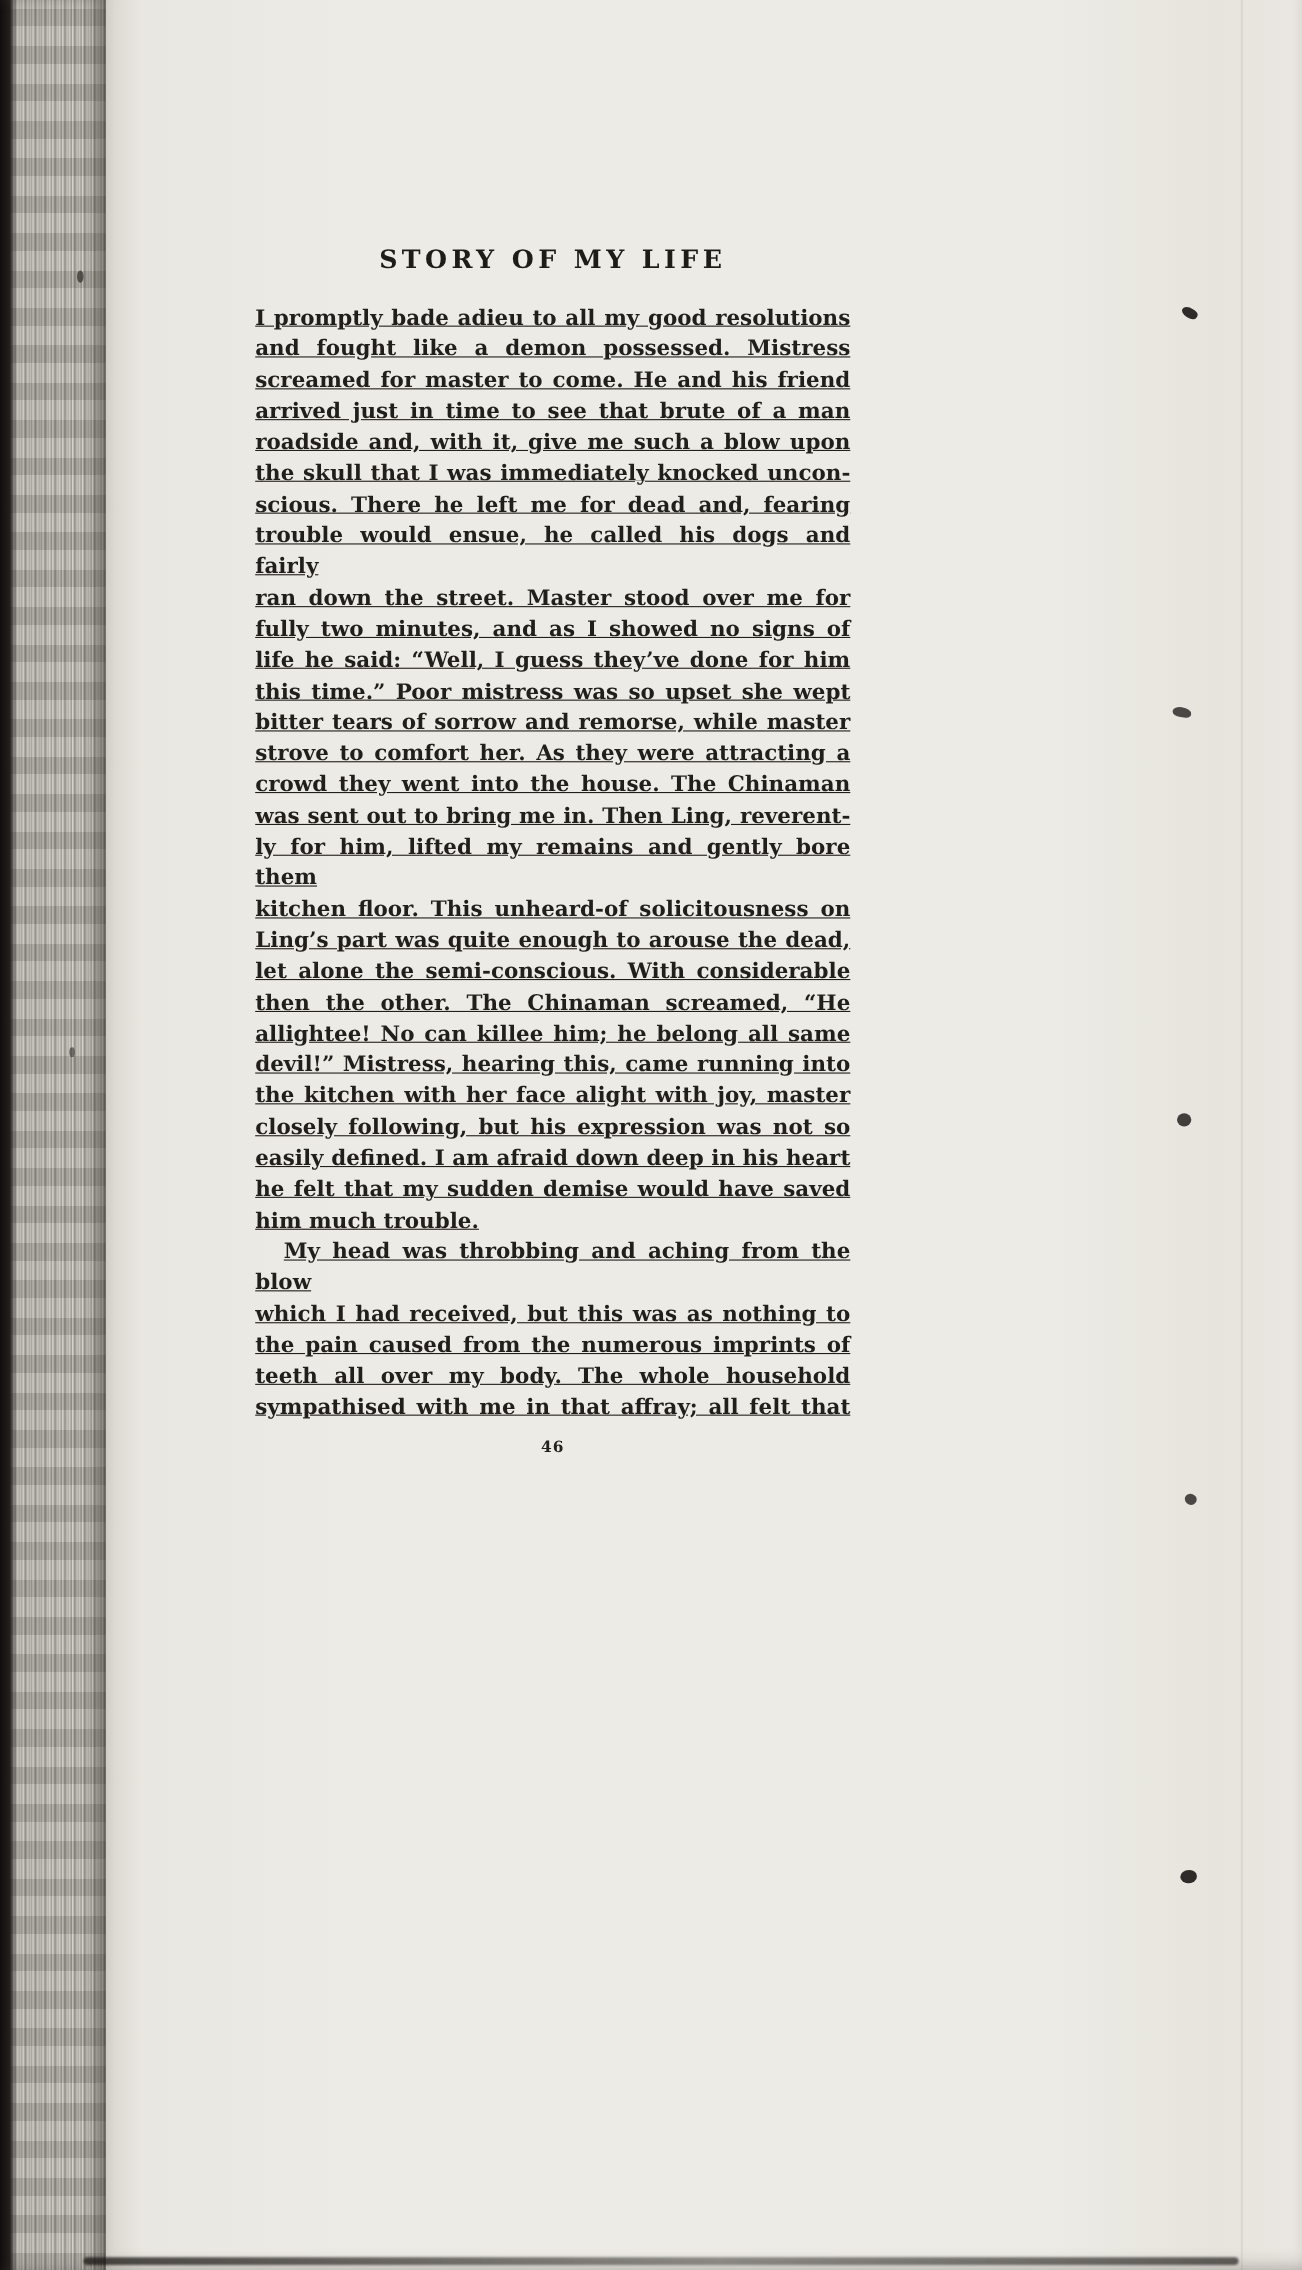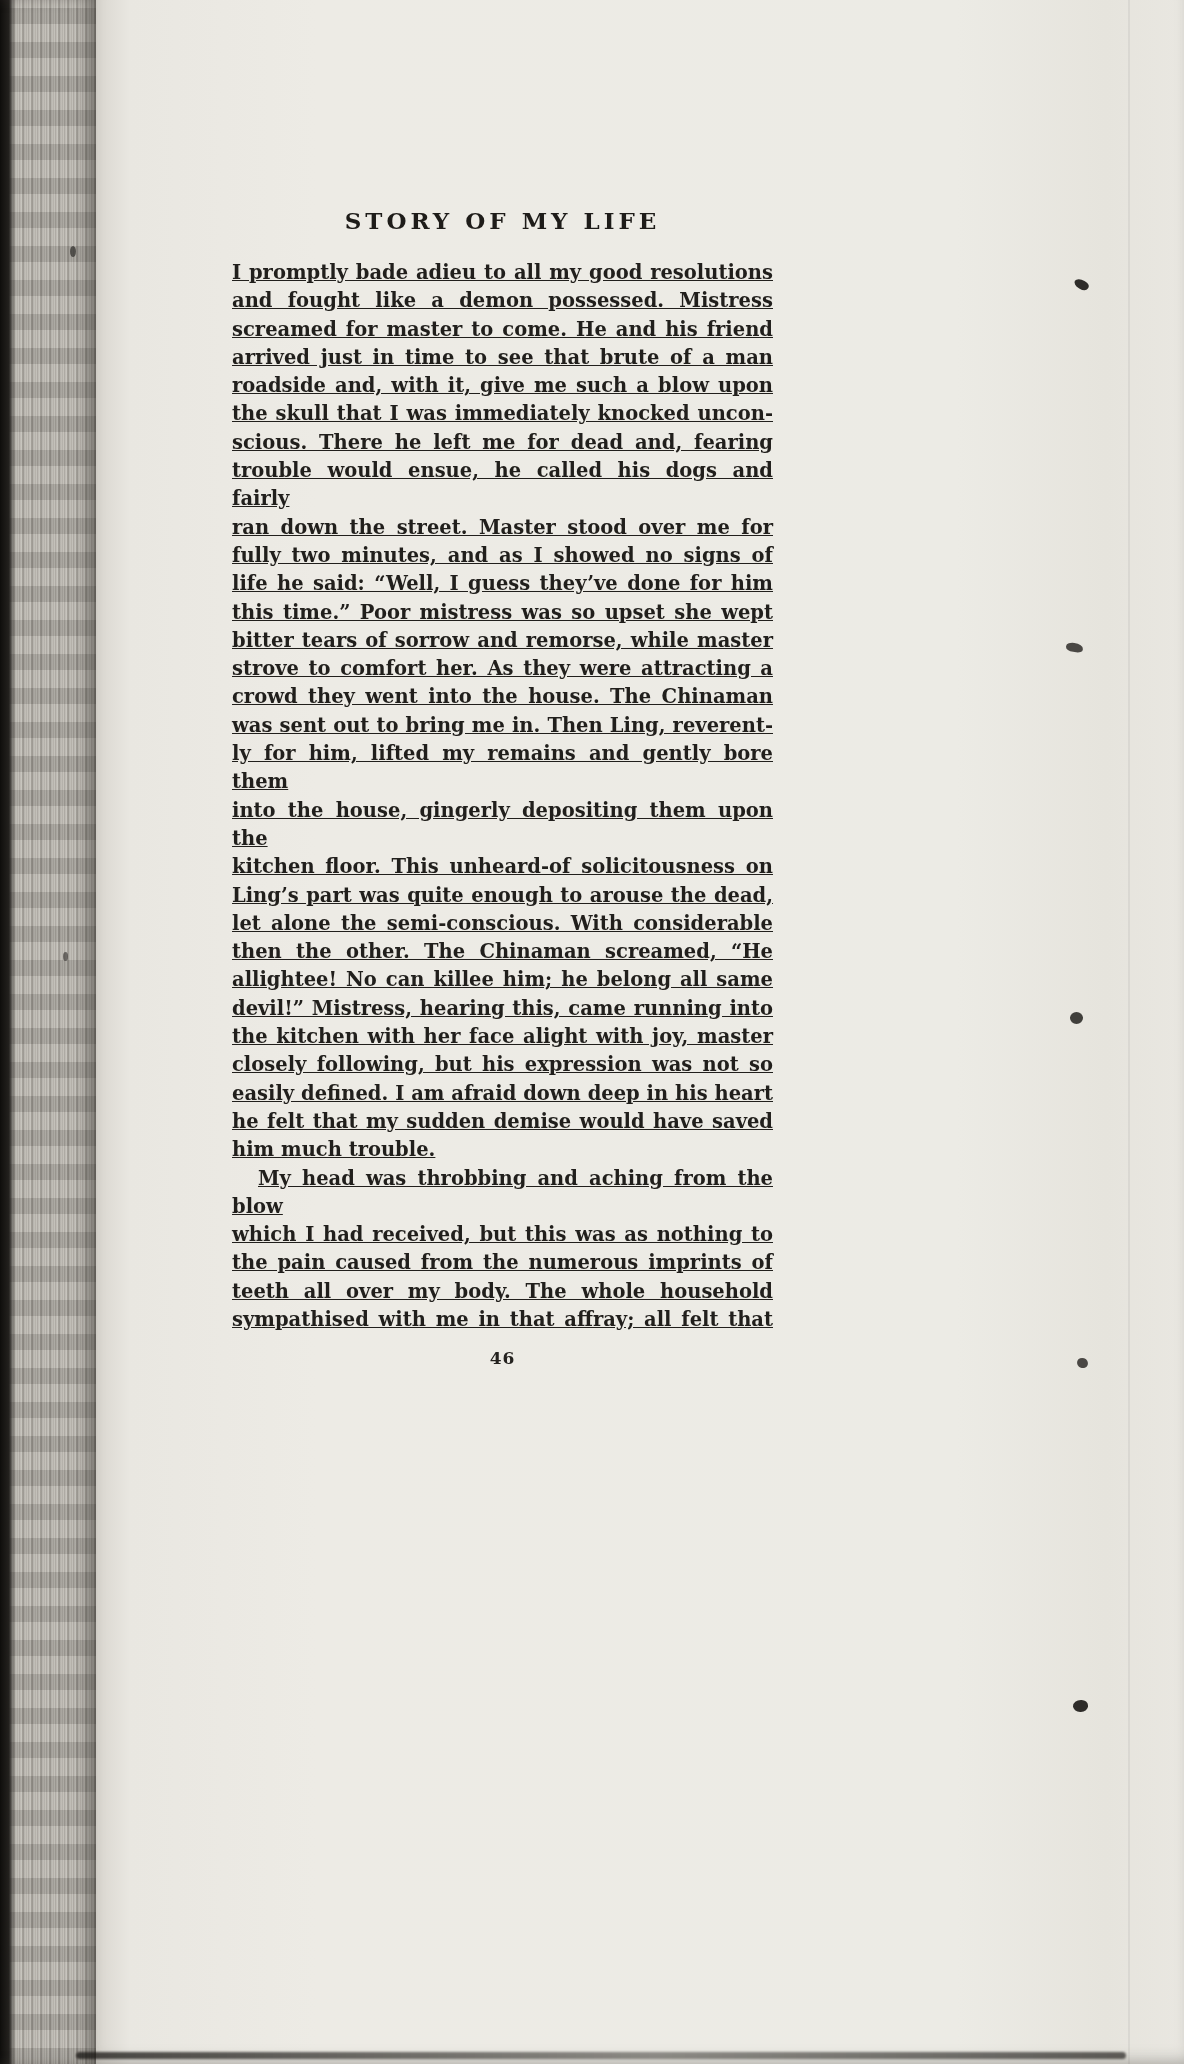--- a/index.html
+++ b/index.html
@@ -28,36 +28,36 @@
     position:absolute; top:0; bottom:0; right:54px; width:2px;
     background:rgba(60,57,52,0.07);
   }
   .bottom-edge {
     position:absolute; left:76px; right:58px; bottom:5px; height:7px;
     background: linear-gradient(90deg, rgba(22,20,17,0.75), rgba(58,55,50,0.5) 55%, rgba(24,22,19,0.65));
     border-radius:4px; filter:blur(1px);
   }
   
   .text-block {
-    position:absolute; left:232px; top:207px; width:541px;
+    position:absolute; left:232px; top:223px; width:541px;
     color:#211f1c;
   }
   .header {
     text-align:center; font-size:23px; font-weight:700;
     letter-spacing:4px; margin:0 0 25px 0; color:#1e1c19;
   }
   .para { margin:0; }
   .line {
     font-size:19.5px; line-height:28.3px; font-weight:600;
     text-align:justify; text-align-last:justify;text-decoration:underline; -moz-text-align-last:justify;
   }
   .line.short { text-align-last:left; -moz-text-align-last:left; }
   .first-indent { text-indent:26px; }
   .page-number {
-    text-align:center; margin-top:14px; font-size:17px;
+    text-align:center; margin-top:14px; font-size:14px;
     font-weight:600; letter-spacing:1px; color:#24221f;
   }
   
   .speck { position:absolute; background:#2e2c29; border-radius:50%; }
 </style>
 </head>
 <body>
 
 <div class="scan">
   <div class="paper"></div>
@@ -79,21 +79,20 @@
           <div class="line">trouble would ensue, he called his dogs and fairly</div>
           <div class="line">ran down the street. Master stood over me for</div>
           <div class="line">fully two minutes, and as I showed no signs of</div>
           <div class="line">life he said: “Well, I guess they’ve done for him</div>
           <div class="line">this time.” Poor mistress was so upset she wept</div>
           <div class="line">bitter tears of sorrow and remorse, while master</div>
           <div class="line">strove to comfort her. As they were attracting a</div>
           <div class="line">crowd they went into the house. The Chinaman</div>
           <div class="line">was sent out to bring me in. Then Ling, reverent-</div>
           <div class="line">ly for him, lifted my remains and gently bore them</div>
-          <div class="line">into the house, gingerly depositing them upon the</div>
           <div class="line">kitchen floor. This unheard-of solicitousness on</div>
           <div class="line">Ling’s part was quite enough to arouse the dead,</div>
           <div class="line">let alone the semi-conscious. With considerable</div>
           <div class="line">then the other. The Chinaman screamed, “He</div>
           <div class="line">allightee! No can killee him; he belong all same</div>
           <div class="line">devil!” Mistress, hearing this, came running into</div>
           <div class="line">the kitchen with her face alight with joy, master</div>
           <div class="line">closely following, but his expression was not so</div>
           <div class="line">easily defined. I am afraid down deep in his heart</div>
           <div class="line">he felt that my sudden demise would have saved</div>

